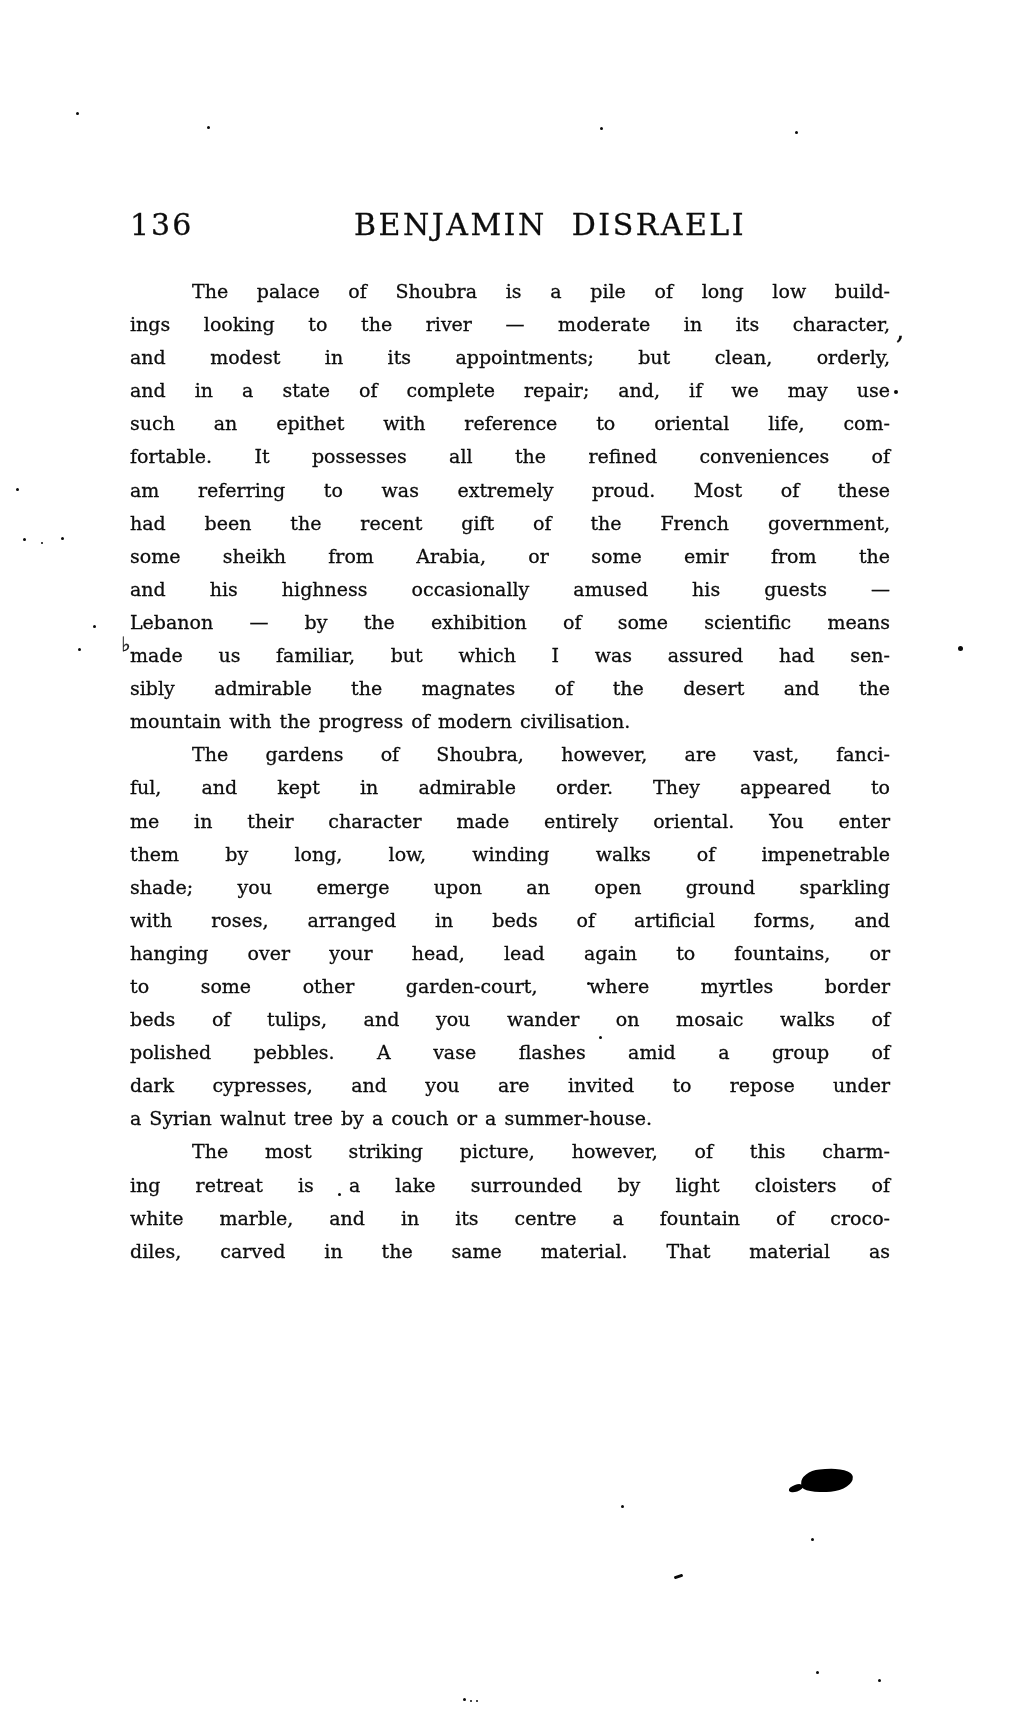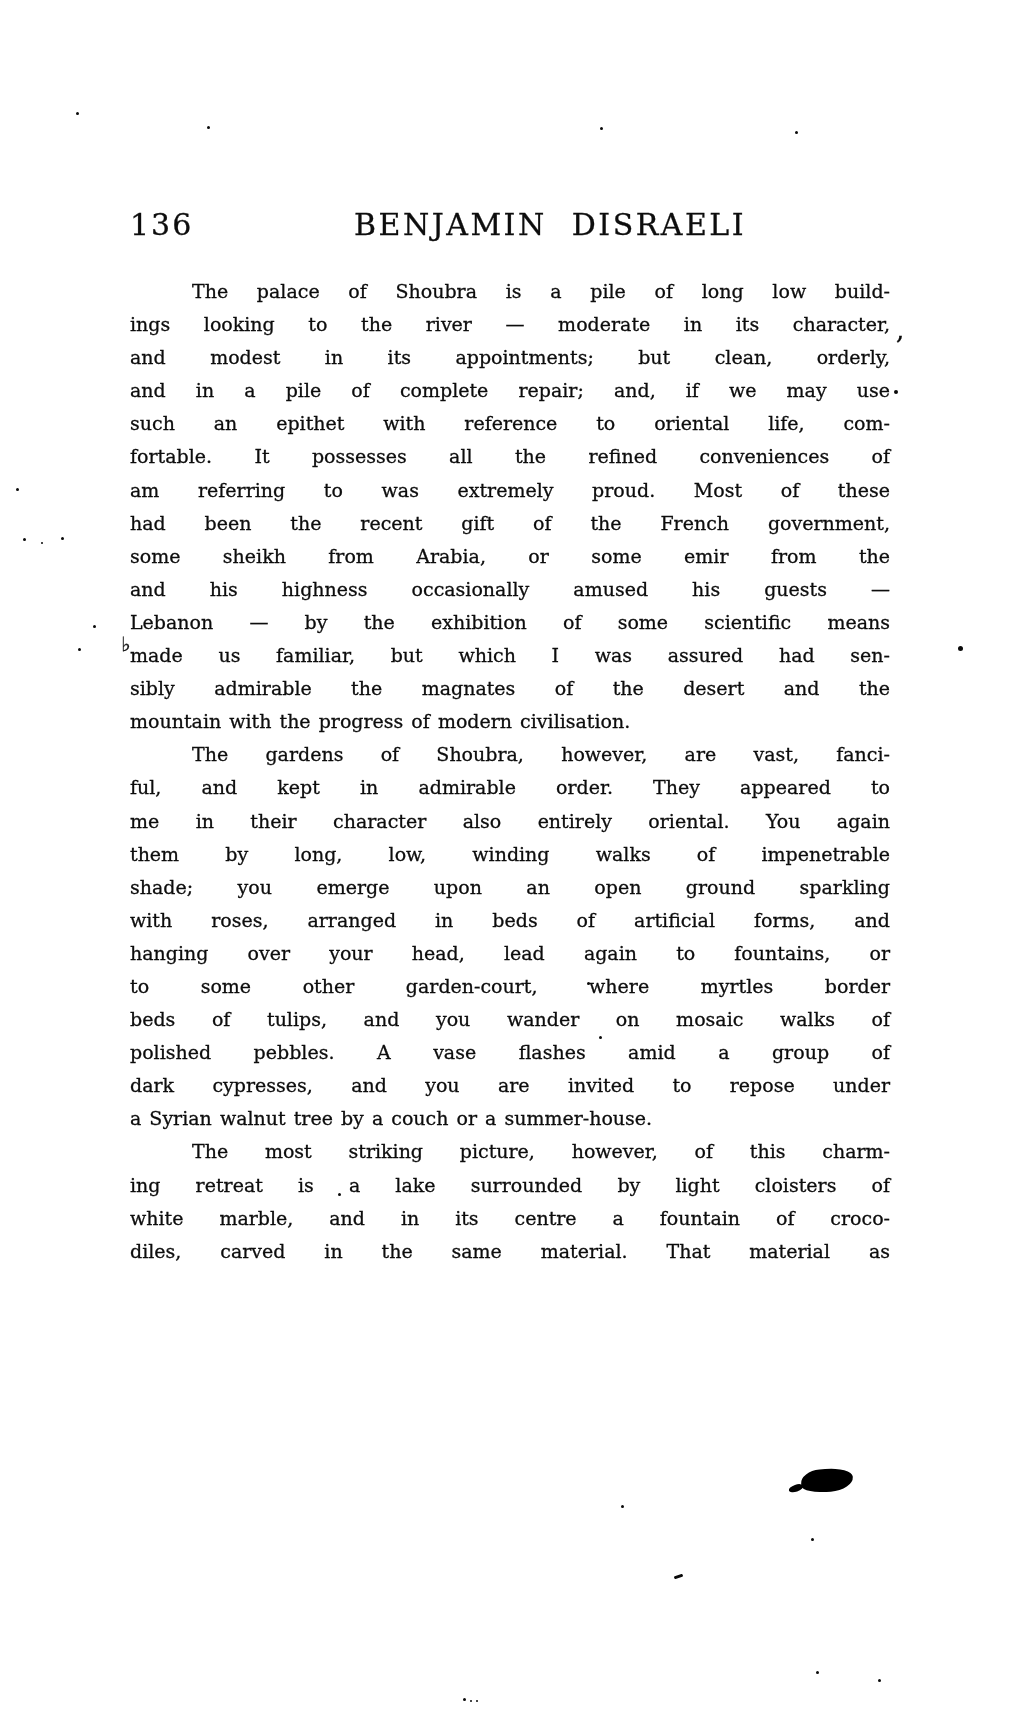--- a/index.html
+++ b/index.html
@@ -71,35 +71,35 @@
 <div class="page">
 
   <span class="pagenum">136</span>
   <span class="header-title">BENJAMIN DISRAELI</span>
 
   <div class="body-text">
 
     <div class="tl first">The palace of Shoubra is a pile of long low build-</div>
     <div class="tl">ings looking to the river — moderate in its character,</div>
     <div class="tl">and modest in its appointments; but clean, orderly,</div>
-    <div class="tl">and in a pile of complete repair; and, if we may use</div>
+    <div class="tl">and in a state of complete repair; and, if we may use</div>
     <div class="tl">such an epithet with reference to oriental life, com-</div>
     <div class="tl">fortable.  It possesses all the refined conveniences of</div>
     <div class="tl">am referring to was extremely proud.  Most of these</div>
     <div class="tl">had been the recent gift of the French government,</div>
     <div class="tl">some sheikh from Arabia, or some emir from the</div>
     <div class="tl">and his highness occasionally amused his guests —</div>
     <div class="tl">Lebanon — by the exhibition of some scientific means</div>
     <div class="tl">made us familiar, but which I was assured had sen-</div>
     <div class="tl">sibly admirable the magnates of the desert and the</div>
     <div class="tl plast">mountain with the progress of modern civilisation.</div>
 
     <div class="tl first">The gardens of Shoubra, however, are vast, fanci-</div>
     <div class="tl">ful, and kept in admirable order.  They appeared to</div>
-    <div class="tl">me in their character also entirely oriental.  You again</div>
+    <div class="tl">me in their character made entirely oriental.  You enter</div>
     <div class="tl">them by long, low, winding walks of impenetrable</div>
     <div class="tl">shade; you emerge upon an open ground sparkling</div>
     <div class="tl">with roses, arranged in beds of artificial forms, and</div>
     <div class="tl">hanging over your head, lead again to fountains, or</div>
     <div class="tl">to some other garden-court, where myrtles border</div>
     <div class="tl">beds of tulips, and you wander on mosaic walks of</div>
     <div class="tl">polished pebbles.  A vase flashes amid a group of</div>
     <div class="tl">dark cypresses, and you are invited to repose under</div>
     <div class="tl plast">a Syrian walnut tree by a couch or a summer-house.</div>
 

